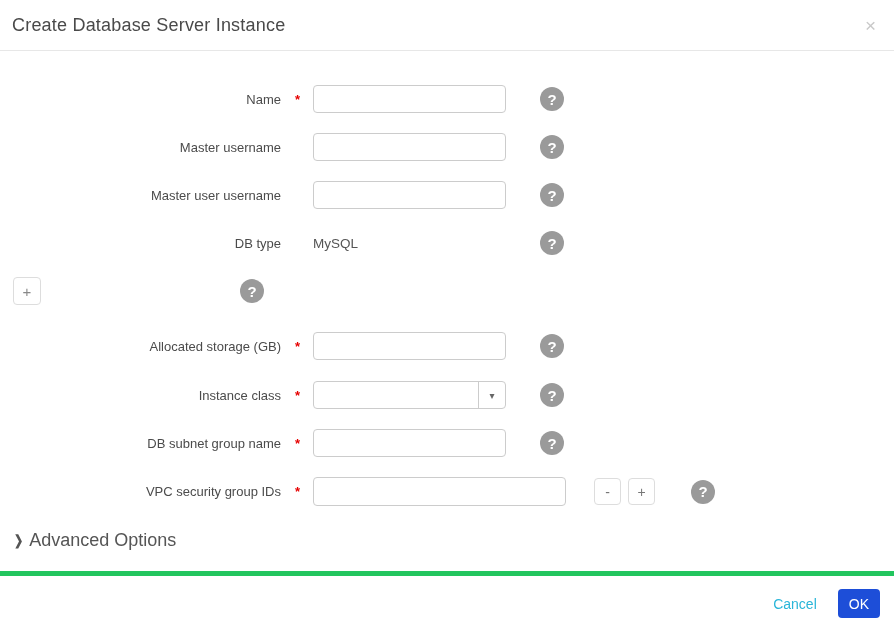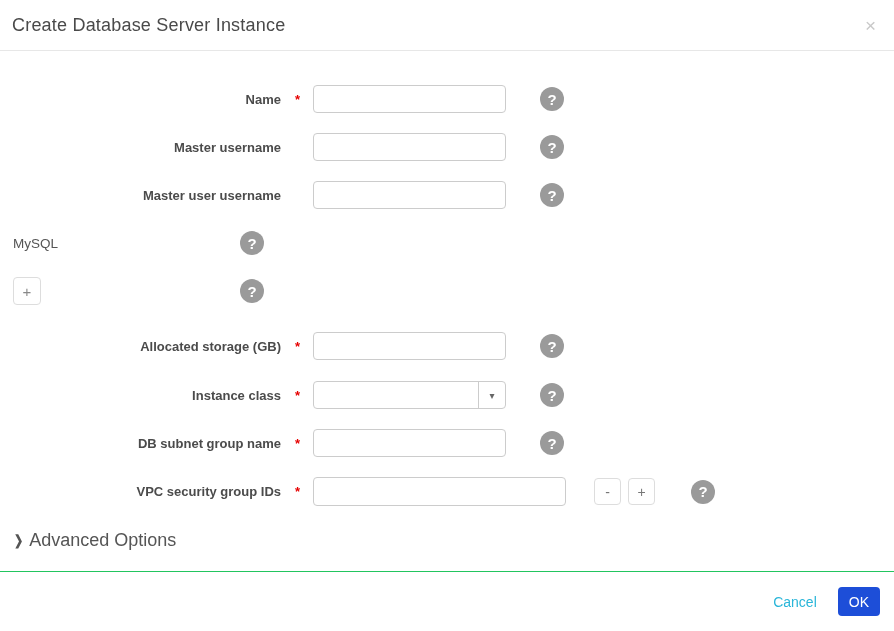--- a/index.html
+++ b/index.html
@@ -8,21 +8,21 @@
 
   
   .modal-header { height:51px; flex:0 0 51px; border-bottom:1px solid #e7e7e7; display:flex; align-items:center; justify-content:space-between; padding:0 14px 0 12px; }
   .modal-title { font-size:18px; color:#4a4a4a; font-weight:400; letter-spacing:.2px; }
   .close-btn { color:#c9c9c9; font-size:19px; line-height:1; cursor:pointer; padding:2px 4px; }
 
   
   .modal-body { flex:1 1 auto; padding-top:34px; }
   .row { display:flex; align-items:center; min-height:28px; margin-bottom:20px; }
   .label-cell { width:300px; display:flex; justify-content:flex-end; align-items:center; }
-  .field-label { font-size:13px; font-weight:bold; color:#4b4b4b; white-space:nowrap;text-align:right; }
+  .field-label { font-size:13px; font-weight:normal; color:#4b4b4b; white-space:nowrap;text-align:right; }
   .req { width:19px; text-align:right; color:#e60000; font-size:13px; font-weight:bold; }
   .control-cell { margin-left:13px; width:227px; display:flex; }
 
   .text-input { width:193px; height:28px; border:1px solid #cccccc; border-radius:4px; outline:none; font-size:13px; color:#444; padding:0 8px; background:#fff; }
   .static-value { font-size:13.5px; color:#555; }
 
   .sq-btn { width:28px; height:28px; border:1px solid #ddd; border-radius:4px; background:#fff; color:#888; font-size:15px; line-height:1; display:flex; align-items:center; justify-content:center; cursor:pointer; }
 
   .select { width:193px; height:28px; border:1px solid #cccccc; border-radius:4px; background:#fff; display:flex; cursor:pointer; }
   .select-value { flex:1 1 auto; font-size:13px; color:#444; padding:0 8px; display:flex; align-items:center; }
@@ -41,21 +41,21 @@
   .row-tags { margin-bottom:27px; }
   .row-alloc { margin-bottom:21px; }
   .row-vpc { margin-bottom:0; min-height:29px; }
 
   
   .advanced { margin:24px 0 0 14px; display:flex; align-items:center; cursor:pointer; height:20px; }
   .advanced .chev { color:#555; font-size:11px; font-weight:bold; margin-right:6px; transform:scaleY(1.25); }
   .advanced .adv-label { color:#555; font-size:18px; }
 
   
-  .modal-footer { flex:0 0 60px; border-top:1px solid #22c55e; margin-top:20px; display:flex; align-items:center; justify-content:flex-end; padding-right:14px; }
+  .modal-footer { flex:0 0 60px; border-top:5px solid #22c55e; margin-top:20px; display:flex; align-items:center; justify-content:flex-end; padding-right:14px; }
   .cancel-link { color:#2ab6d9; font-size:14px; cursor:pointer; margin-right:21px; }
   .ok-btn { background:#1d4ed8; color:#fff; border:none; border-radius:4px; font-size:14px; font-family:"Liberation Sans", sans-serif; height:29px; padding:0 11px; cursor:pointer; }
 </style>
 </head>
 <body>
 
 <div class="modal">
 
   <div class="modal-header">
     <div class="modal-title">Create Database Server Instance</div>
@@ -91,20 +91,24 @@
         <span class="field-label">Master user username</span>
         <span class="req"></span>
       </div>
       <div class="control-cell">
         <input class="text-input" type="text" value="" style="">
       </div>
       <span class="help">?</span>
     </div>
 
     <div class="row">
+      <div class="label-cell">
+        <span class="field-label">DB type</span>
+        <span class="req"></span>
+      </div>
       <div class="control-cell">
         <span class="static-value">MySQL</span>
       </div>
       <span class="help">?</span>
     </div>
 
     <div class="row row-tags">
       <div class="control-cell">
         <button class="sq-btn">+</button>
       </div>

